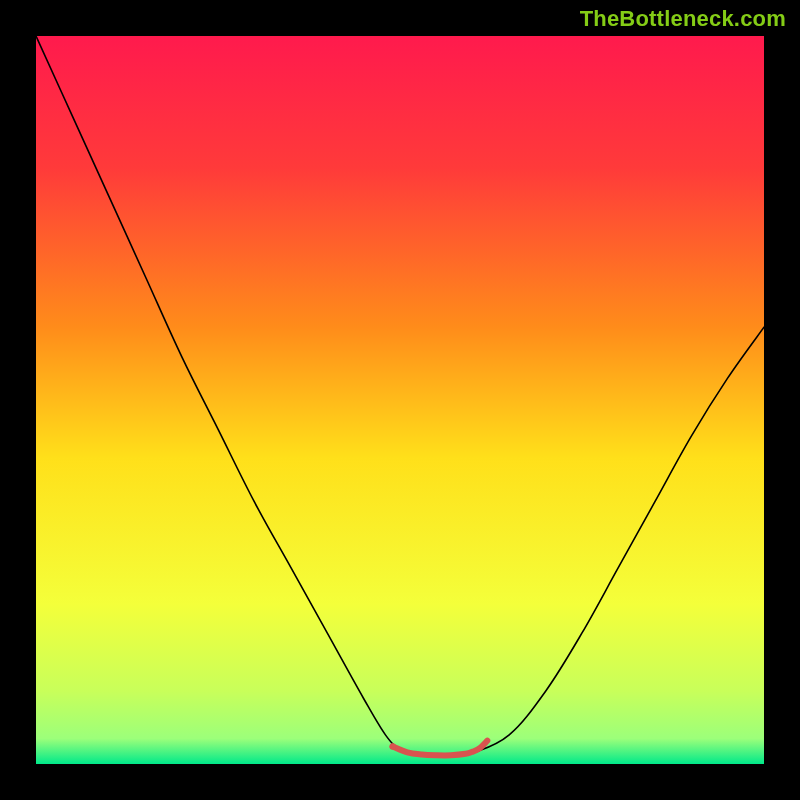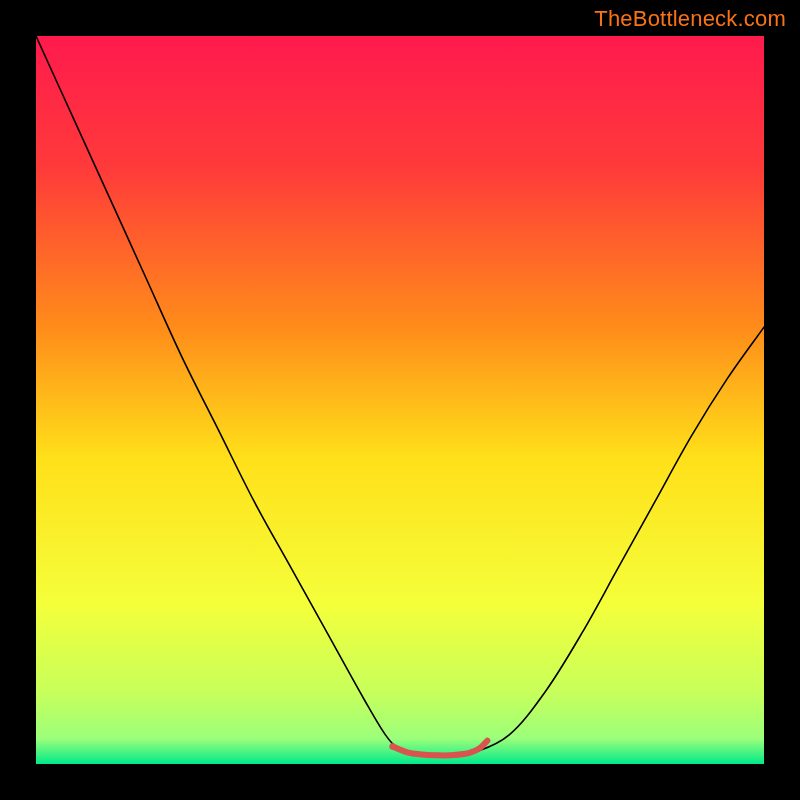--- a/index.html
+++ b/index.html
@@ -28,24 +28,24 @@
   }
   .plot svg {
     display: block;
     width: 728px;
     height: 728px;
   }
   .watermark {
     position: absolute;
     top: 6px;
     right: 14px;
-    color: #f97316;
+    color: #84cc16;
     font-size: 22px;
     letter-spacing: 0.2px;
-    font-weight: 400;
+    font-weight: 700;
   }
 </style>
 </head>
 <body>
 
 <div class="frame">
 
   <div class="watermark">TheBottleneck.com</div>
 
   <div class="plot">

